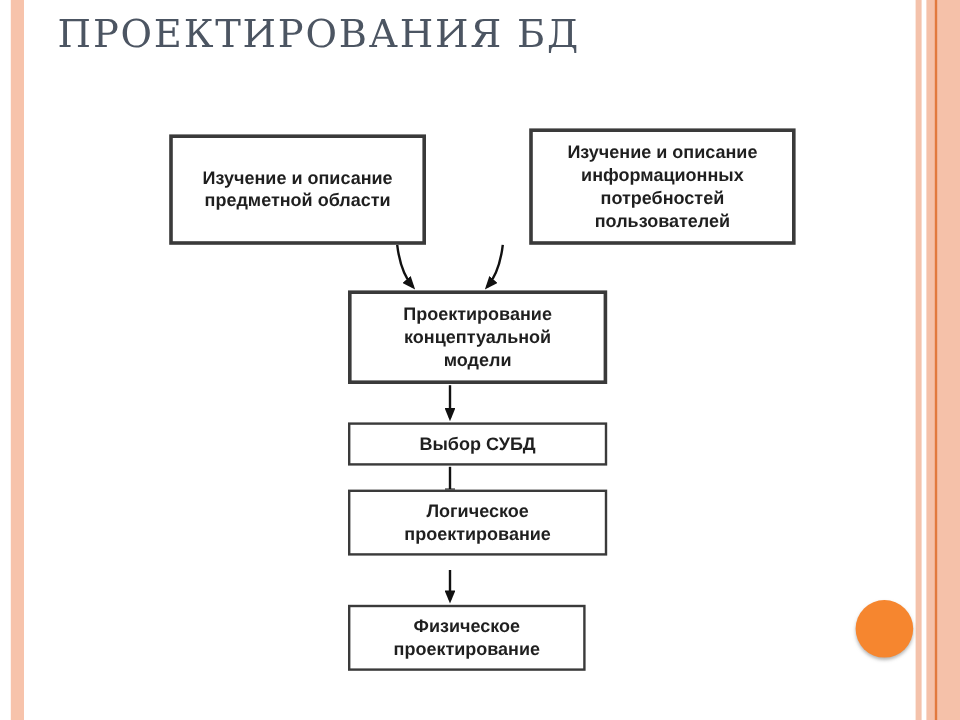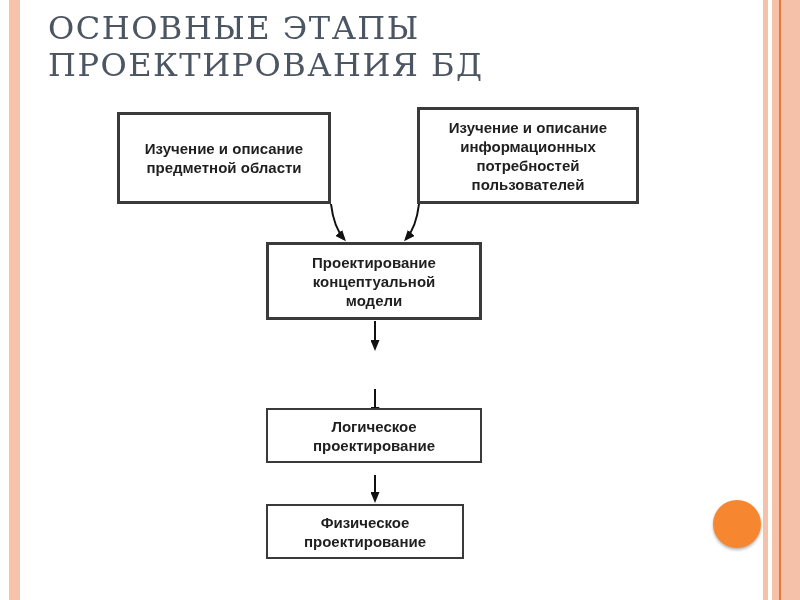--- a/index.html
+++ b/index.html
@@ -42,20 +42,21 @@
     position: absolute;
     background: #ffffff;
     border: 3px solid #3a3a3a;
     box-sizing: border-box;
     display: flex; align-items: center; justify-content: center;
     text-align: center;
     color: #1f1f1f;
     font-weight: bold;
     font-size: 15px; line-height: 19px;
     white-space: pre-line;
+    margin-left: 24px;
   }
   .b1 { left: 117px; top: 112px; width: 214px; height: 92px; }
   .b2 { left: 417px; top: 107px; width: 222px; height: 97px; }
   .b3 { left: 266px; top: 242px; width: 216px; height: 78px; }
   .b4 { left: 266px; top: 352px; width: 216px; height: 36px; border-width: 2px; }
   .b5 { left: 266px; top: 408px; width: 216px; height: 55px; border-width: 2px; }
   .b6 { left: 266px; top: 504px; width: 198px; height: 55px; border-width: 2px; }
   
   .edges {
     position: absolute; left: 0; top: 0; width: 800px; height: 600px;
@@ -75,21 +76,20 @@
 
 <div class="slide">
 
   <div class="accent-left"></div>
   <div class="accent-right-stripe"></div>
   <div class="accent-right-band">
     <div class="accent-right-line"></div>
   </div>
 
   <div class="title">
-    <div>ОСНОВНЫЕ ЭТАПЫ</div>
     <div>ПРОЕКТИРОВАНИЯ БД</div>
   </div>
 
   <svg class="edges" width="800" height="600" viewBox="0 0 800 600" xmlns="http://www.w3.org/2000/svg">
     <defs>
       <marker id="ah" viewBox="0 0 11 9" refX="8" refY="4.5" markerWidth="11" markerHeight="9" orient="auto" markerUnits="userSpaceOnUse">
         <path d="M0,0 L11,4.5 L0,9 z" fill="#111111"></path>
       </marker>
     </defs>
     <path class="edge" d="M331,204 C333,221 338,232 344,239" marker-end="url(#ah)"></path>
@@ -107,20 +107,23 @@
     <span>Изучение и описание
 информационных
 потребностей
 пользователей</span>
   </div>
   <div class="fbox b3">
     <span>Проектирование
 концептуальной
 модели</span>
   </div>
+  <div class="fbox b4">
+    <span>Выбор СУБД</span>
+  </div>
   <div class="fbox b5">
     <span>Логическое
 проектирование</span>
   </div>
   <div class="fbox b6">
     <span>Физическое
 проектирование</span>
   </div>
 
   <div class="circle"></div>

